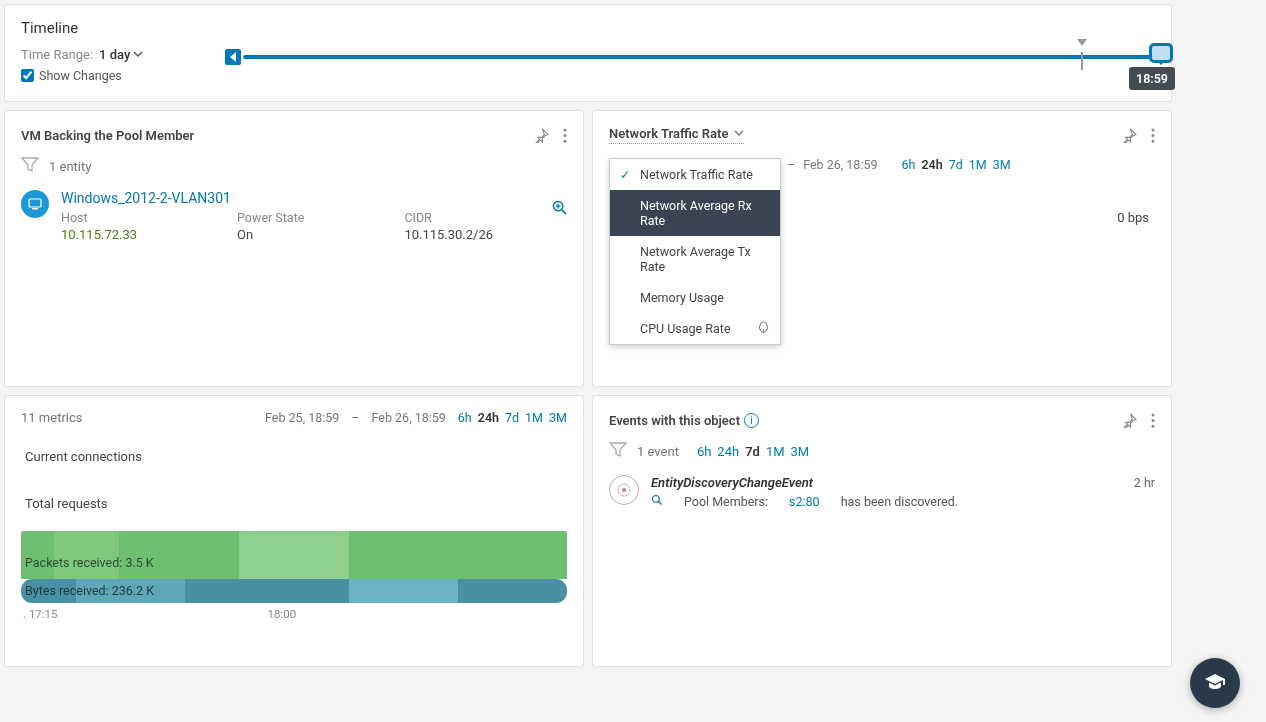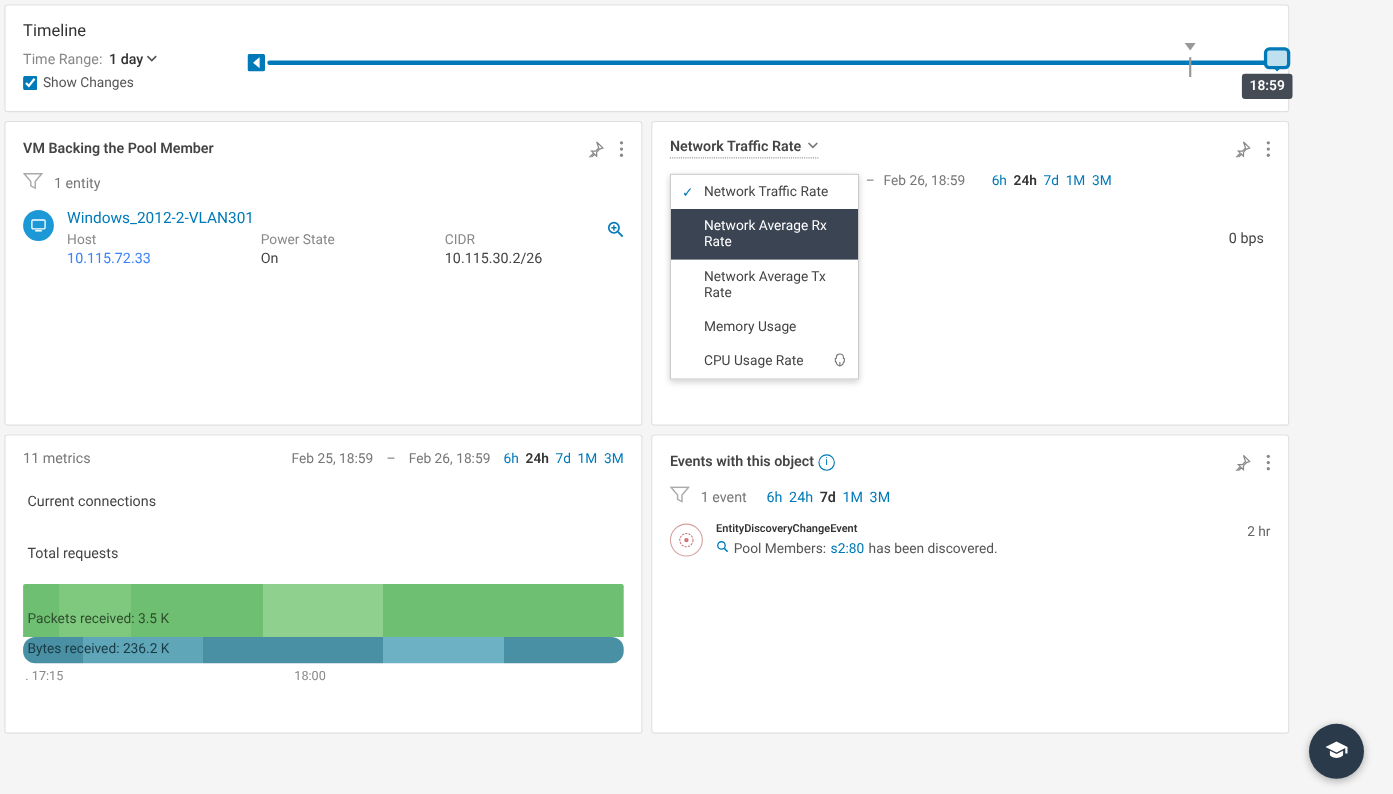--- a/index.html
+++ b/index.html
@@ -32,21 +32,21 @@
   .panel-actions { display: flex; gap: 14px; color: #888; }
   .pin-icon svg, .more-icon svg { display: block; }
   .filter-row { display: flex; align-items: center; color: #777; font-size: 13px; margin-bottom: 14px; gap: 10px; }
   .vm-row { display: flex; align-items: flex-start; gap: 12px; }
   .vm-icon { width: 28px; height: 28px; border-radius: 14px; background: #1c98d6; display: flex; align-items: center; justify-content: center; color: #fff; }
   .vm-details { flex: 1; }
   .vm-name { color: #0079b8; font-size: 14px; margin-bottom: 4px; }
   .vm-props { display: flex; gap: 100px; }
   .vm-prop-label { color: #888; font-size: 12.5px; margin-bottom: 2px; }
   .vm-prop-value { color: #444; font-size: 13px; }
-  .vm-prop-value.link { color: #3b82f6; text-align: right; }
+  .vm-prop-value.link { color: #4d7c0f; text-align: right; }
   .zoom-icon { color: #0079b8; margin-left: auto; margin-top: 10px; }
   .panel.tall { height: 277px; }
   
   .chart-select { display: inline-flex; align-items: center; font-size: 13px; font-weight: 600; color: #444; cursor: pointer; border-bottom: 1px dotted #999; padding-bottom: 2px; }
   .chart-select .chev { margin-left: 6px; color: #777; }
   .range-row { display: flex; align-items: center; gap: 8px; color: #777; font-size: 12.5px; margin: 10px 0 8px 0; }
   .range-links { display: flex; gap: 6px; }
   .range-link { color: #0079b8; cursor: pointer; }
   .range-link.active { color: #333; font-weight: 600; }
   .chart-value { text-align: right; font-size: 13px; color: #444; margin-top: 38px; margin-right: 6px; }
@@ -64,22 +64,22 @@
   .metrics-ranges .range-links { gap: 6px; }
   .metric-row { padding: 10px 4px; font-size: 13px; color: #444; }
   .metric-row-bg { padding: 24px 4px; background: #5cb85c; color: #fff; border-top-left-radius: 2px; border-top-right-radius: 2px; height: 44px; display:flex; align-items:flex-start; }
   .bg-gradient-green { background: linear-gradient(to right, #6fbf73 0%, #6fbf73 6%, #7fc97f 6%, #7fc97f 18%, #6fbf73 18%, #6fbf73 40%, #8fd08f 40%, #8fd08f 60%, #6fbf73 60%, #6fbf73 100%); color: #2d4d2d; font-size: 12.5px; }
   .bg-gradient-blue { background: linear-gradient(to right, #4a90a4 0%, #4a90a4 10%, #5fa6b8 10%, #5fa6b8 30%, #4a90a4 30%, #4a90a4 60%, #6cb2c4 60%, #6cb2c4 80%, #4a90a4 80%, #4a90a4 100%); color: #1a3a44; font-size: 12.5px; height: 24px; padding: 4px 4px; border-radius: 11px; }
   .time-axis { display: flex; gap: 210px; font-size: 11.5px; color: #888; margin-top: 4px; padding-left: 2px; }
   
   .events-panel { height: 272px; }
   .event-row { display: flex; align-items: flex-start; gap: 12px; }
   .event-icon { width: 30px; height: 30px; border-radius: 15px; border: 1px solid #d6a0a0; display: flex; align-items: center; justify-content: center; color: #c77; background: #fff; }
-  .event-title { font-weight: 600; font-size: 10px; color: #333; margin-bottom: 4px; }
-  .event-desc { font-size: 12.5px; color: #555; display: flex; align-items: center; gap: 4px; }
+  .event-title { font-weight: 600; font-size: 13px; color: #333; margin-bottom: 4px; font-style: italic; }
+  .event-desc { font-size: 12.5px; color: #555; display: flex; align-items: center; gap: 21px; }
   .event-desc .search-mini { color: #0079b8; }
   .event-desc .link { color: #0079b8; }
   .event-time { margin-left: auto; font-size: 12.5px; color: #666; }
   .info-circle { display: inline-flex; align-items:center; justify-content:center; width:15px; height:15px; border:1px solid #0079b8; border-radius:50%; color:#0079b8; font-size:10px; margin-left:4px; }
   
   .fab { position: absolute; right: 26px; bottom: 14px; width: 50px; height: 50px; border-radius: 25px; background: #2b3a4a; color: #fff; display: flex; align-items: center; justify-content: center; box-shadow: 0 2px 8px rgba(0,0,0,.3); }
   .chev-svg { width: 10px; height: 10px; }
 </style>
 </head>
 <body>

